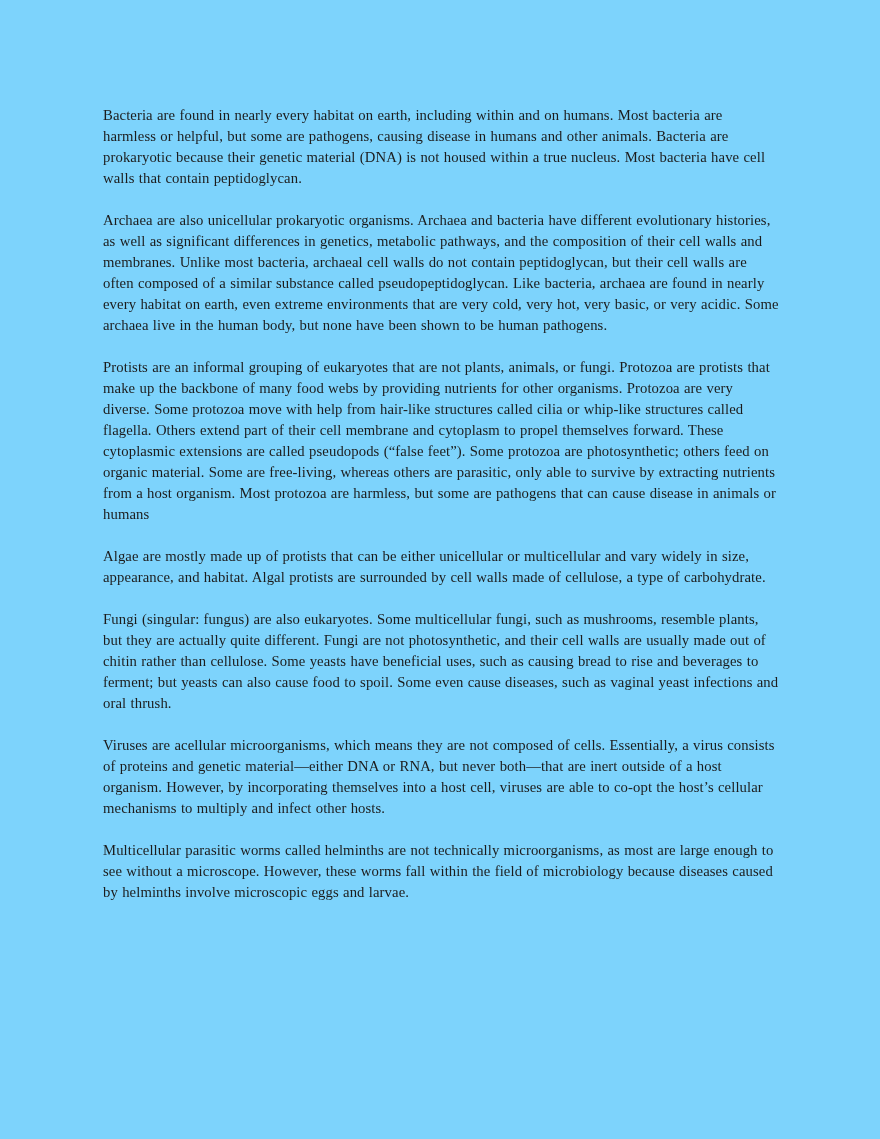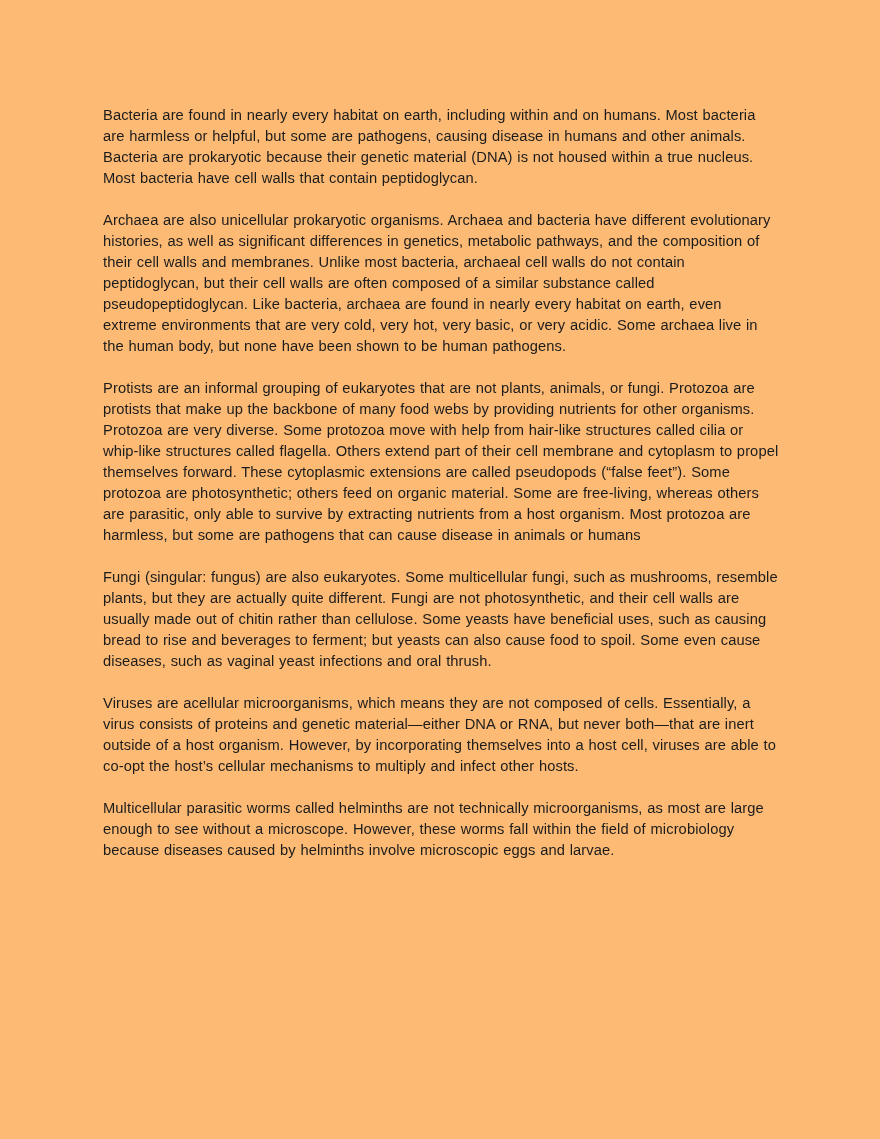--- a/index.html
+++ b/index.html
@@ -11,21 +11,22 @@
     width: 880px;
     height: 1139px;
     font-family: "Liberation Sans", "DejaVu Sans", sans-serif;
     overflow: hidden;
   }
   .doc-page {
     box-sizing: border-box;
     width: 880px;
     height: 1139px;
     padding: 105px 116px 0 103px;
-    background: #fdba74;
+    background: #7dd3fc;
+    font-family: Liberation Serif, serif;
   }
   .doc-body {
     width: 676px;
   }
   .doc-body p {
     margin: 0 0 21px 0;
     font-size: 14.7px;
     line-height: 21px;
     color: #1c1c1c;
     letter-spacing: 0.1px;
@@ -34,17 +35,18 @@
   }
 </style>
 </head>
 <body>
 
 <main class="doc-page">
   <div class="doc-body">
     <p>Bacteria are found in nearly every habitat on earth, including within and on humans. Most bacteria are harmless or helpful, but some are pathogens, causing disease in humans and other animals. Bacteria are prokaryotic because their genetic material (DNA) is not housed within a true nucleus. Most bacteria have cell walls that contain peptidoglycan.</p>
     <p>Archaea are also unicellular prokaryotic organisms. Archaea and bacteria have different evolutionary histories, as well as significant differences in genetics, metabolic pathways, and the composition of their cell walls and membranes. Unlike most bacteria, archaeal cell walls do not contain peptidoglycan, but their cell walls are often composed of a similar substance called pseudopeptidoglycan. Like bacteria, archaea are found in nearly every habitat on earth, even extreme environments that are very cold, very hot, very basic, or very acidic. Some archaea live in the human body, but none have been shown to be human pathogens.</p>
     <p>Protists are an informal grouping of eukaryotes that are not plants, animals, or fungi. Protozoa are protists that make up the backbone of many food webs by providing nutrients for other organisms. Protozoa are very diverse. Some protozoa move with help from hair-like structures called cilia or whip-like structures called flagella. Others extend part of their cell membrane and cytoplasm to propel themselves forward. These cytoplasmic extensions are called pseudopods (“false feet”). Some protozoa are photosynthetic; others feed on organic material. Some are free-living, whereas others are parasitic, only able to survive by extracting nutrients from a host organism. Most protozoa are harmless, but some are pathogens that can cause disease in animals or humans</p>
+    <p>Algae are mostly made up of protists that can be either unicellular or multicellular and vary widely in size, appearance, and habitat. Algal protists are surrounded by cell walls made of cellulose, a type of carbohydrate.</p>
     <p>Fungi (singular: fungus) are also eukaryotes. Some multicellular fungi, such as mushrooms, resemble plants, but they are actually quite different. Fungi are not photosynthetic, and their cell walls are usually made out of chitin rather than cellulose. Some yeasts have beneficial uses, such as causing bread to rise and beverages to ferment; but yeasts can also cause food to spoil. Some even cause diseases, such as vaginal yeast infections and oral thrush.</p>
     <p>Viruses are acellular microorganisms, which means they are not composed of cells. Essentially, a virus consists of proteins and genetic material—either DNA or RNA, but never both—that are inert outside of a host organism. However, by incorporating themselves into a host cell, viruses are able to co-opt the host’s cellular mechanisms to multiply and infect other hosts.</p>
     <p>Multicellular parasitic worms called helminths are not technically microorganisms, as most are large enough to see without a microscope. However, these worms fall within the field of microbiology because diseases caused by helminths involve microscopic eggs and larvae.</p>
   </div>
 </main>
 
 </body></html>

